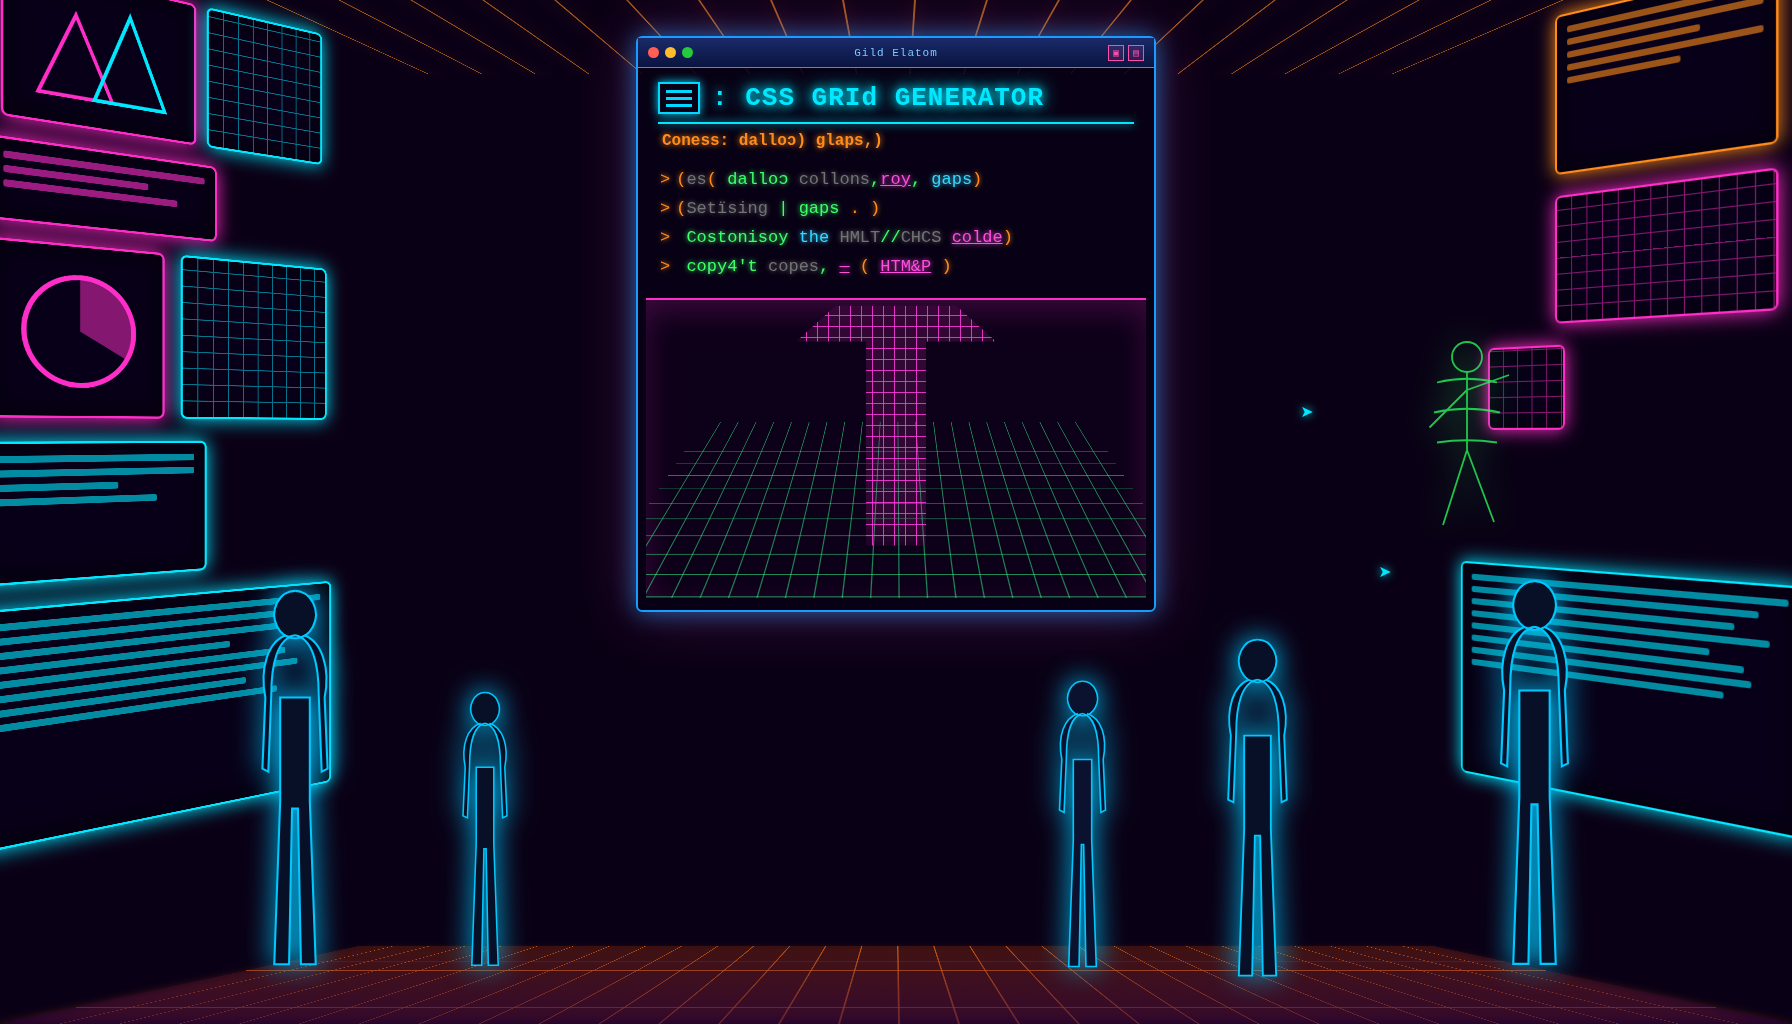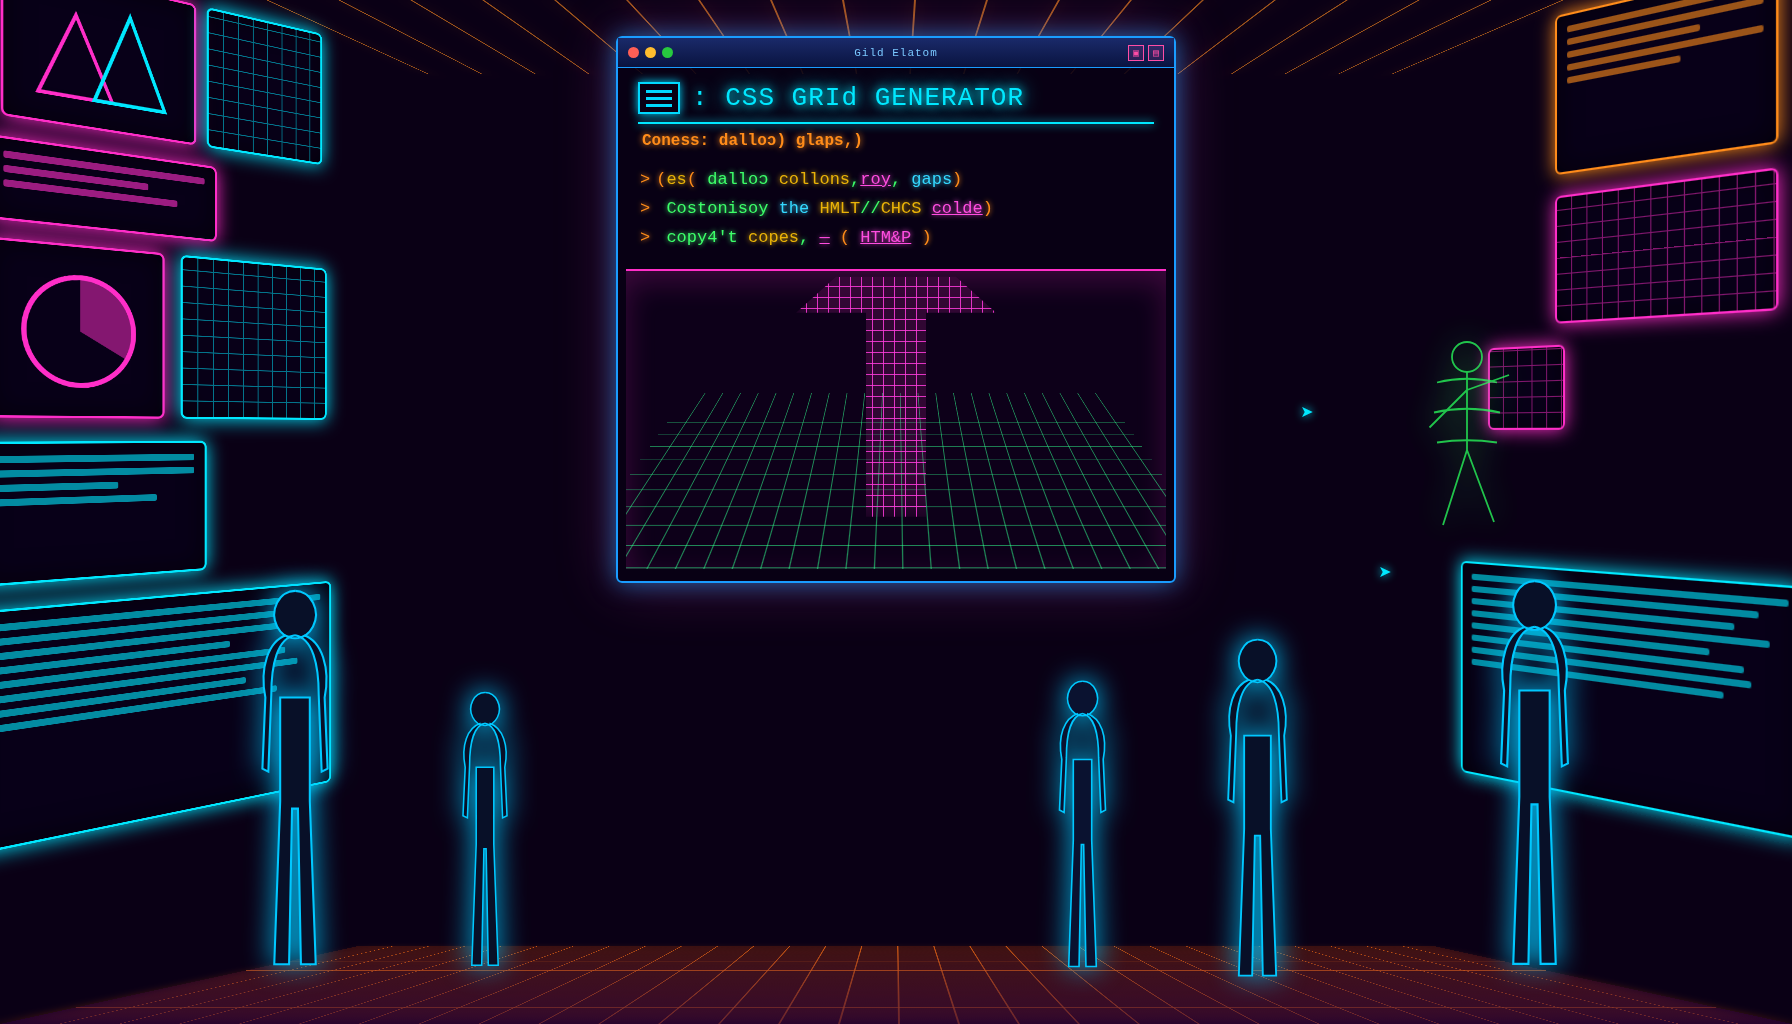--- a/index.html
+++ b/index.html
@@ -67,21 +67,21 @@
   background:
     repeating-linear-gradient(0deg, transparent 0, transparent 14px, currentColor 14px, currentColor 15px),
     repeating-linear-gradient(90deg, transparent 0, transparent 14px, currentColor 14px, currentColor 15px);
   opacity: 0.5;
 }
 
 
 .window {
   position: absolute;
   left: 50%; top: 36px;
-  width: 560px;
+  width: 520px;
   transform: translateX(-50%);
   background: rgba(8,0,20,0.88);
   border: 2px solid #1a9cff;
   border-radius: 6px;
   box-shadow: 0 0 24px rgba(30,160,255,0.6), 0 0 60px rgba(255,80,200,0.25);
 }
 .titlebar {
   height: 30px;
   background: linear-gradient(#1a2a6a, #0a1440);
   border-bottom: 1px solid #1a9cff;
@@ -110,21 +110,21 @@
 .heading-icon {
   width: 42px; height: 32px;
   border: 2px solid #00d9ff;
   box-shadow: 0 0 10px #00d9ff;
   display: flex; flex-direction: column; justify-content: center; gap: 4px;
   padding: 4px 6px;
 }
 .heading-icon div { height: 3px; background: #00d9ff; }
 .heading-text {
   font-size: 26px;
-  font-weight: normal;
+  font-weight: bold;
   color: #00e8ff;
   text-shadow: 0 0 10px #00e8ff, 0 0 20px #00e8ff;
   letter-spacing: 1px;
   white-space: nowrap;
 }
 .underline {
   margin: 0 20px 4px;
   height: 2px;
   background: #00e8ff;
   box-shadow: 0 0 8px #00e8ff;
@@ -138,21 +138,21 @@
 }
 
 .term-body { padding: 6px 22px 16px; }
 .term-line {
   font-size: 17px;
   line-height: 1.7;
   text-shadow: 0 0 5px currentColor;
   white-space: nowrap;
 }
 .term-line .prompt { color: #ff8c1a; margin-right: 6px; }
-.c-orange { color: #eab308; margin-top: 44px; }
+.c-orange { color: #737373; margin-top: 44px; }
 .c-green { color: #3dff6a; }
 .c-magenta { color: #ff4de0; text-decoration: underline; }
 .c-cyan { color: #35d8ff; }
 .paren { color: #ff8c1a; }
 
 .viz {
   margin: 0 8px 12px;
   height: 300px;
   border-top: 2px solid #ff2ec8;
   box-shadow: inset 0 10px 30px rgba(255,46,200,0.2);
@@ -319,20 +319,21 @@
         <div></div>
         <div></div>
     </div>
     <div class="heading-text">: CSS GRId GENERATOR</div>
   </div>
   <div class="underline"></div>
   <div class="subline">Coness: dalloɔ)  glaps,)</div>
 
   <div class="term-body" id="term-body">
       <div class="term-line"><span class="prompt">&gt;</span><span class="paren">(</span><span class="c-orange">es</span><span class="paren">( </span><span class="c-green">dalloɔ </span><span class="c-orange">collons</span><span class="c-green">,</span><span class="c-magenta">roy</span><span class="c-green">, </span><span class="c-cyan">gaps</span><span class="paren">)</span></div>
+      <div class="term-line"><span class="prompt">&gt;</span><span class="paren">(</span><span class="c-orange">Setïsing </span><span class="c-green">| gaps </span><span class="paren">. )</span></div>
       <div class="term-line"><span class="prompt">&gt;</span><span class="c-green"> Costonisoy </span><span class="c-cyan">the </span><span class="c-orange">HMLT</span><span class="c-green">//</span><span class="c-orange">CHCS </span><span class="c-magenta">colde</span><span class="paren">)</span></div>
       <div class="term-line"><span class="prompt">&gt;</span><span class="c-green"> copy4't </span><span class="c-orange">copes</span><span class="c-green">, </span><span class="c-magenta">—</span><span class="paren"> ( </span><span class="c-magenta">HTM&amp;P</span><span class="paren"> )</span></div>
     </div>
 
   <div class="viz">
     <div class="viz-grid"></div>
     <div class="viz-core"></div>
   </div>
 </div>
 

